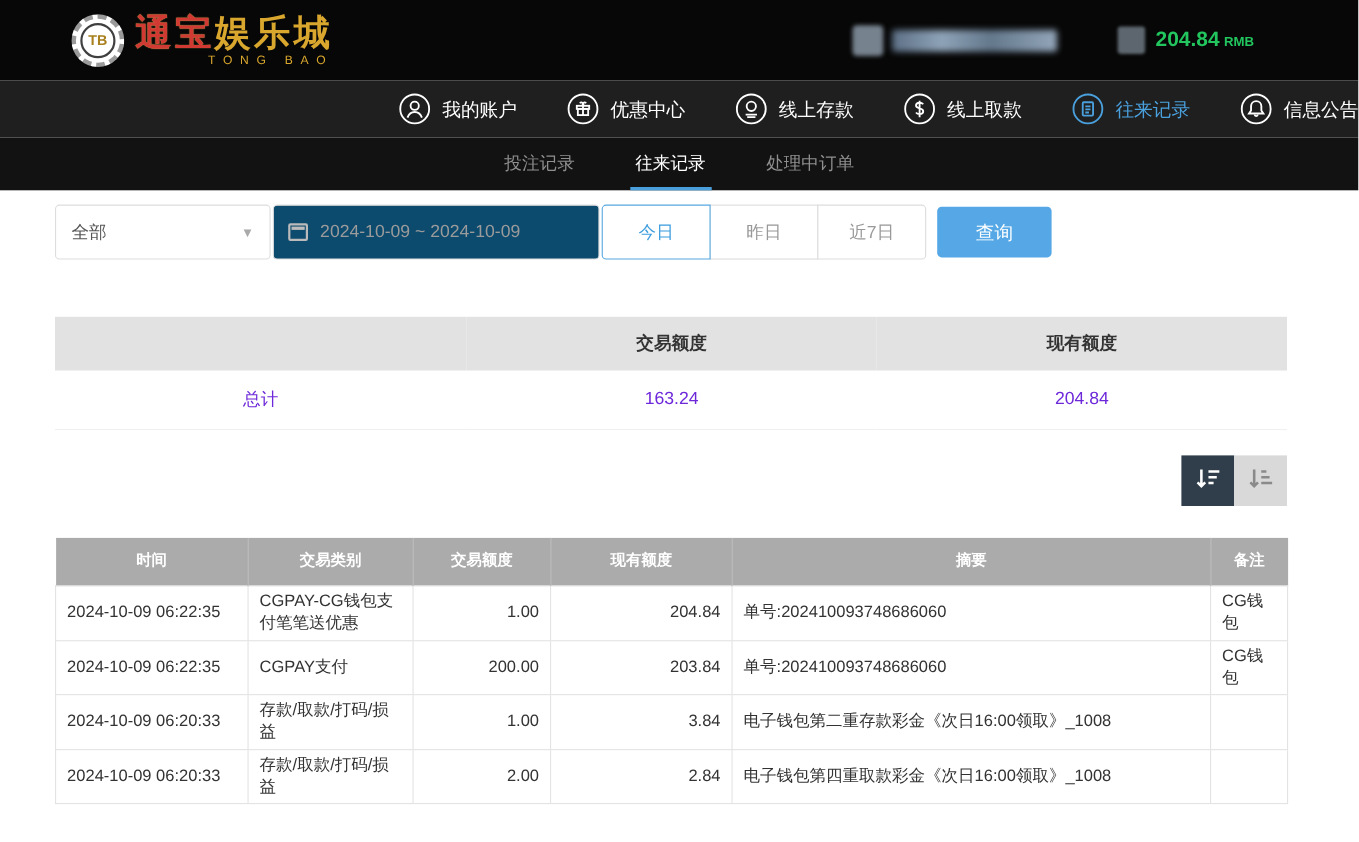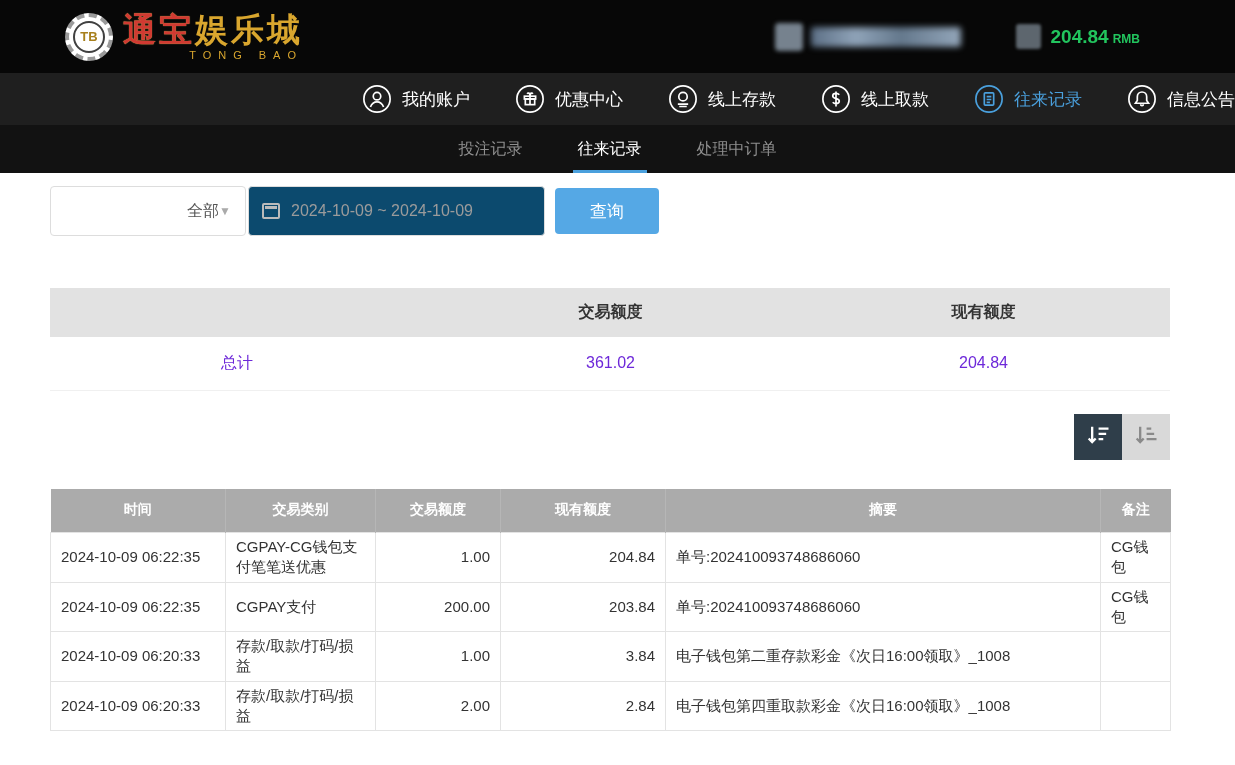--- a/index.html
+++ b/index.html
@@ -47,21 +47,21 @@
   .tab { color:#8f8f8f; font-size:16px; display:flex; align-items:center;
     padding:0 5px; position:relative; cursor:pointer; }
   .tab.active { color:#fff; }
   .tab.active::after { content:""; position:absolute; left:0; right:0; bottom:0;
     height:3px; background:#4aa0dd; }
   
   .content { width:1120px; margin-left:50px; }
   .filter-row { display:flex; align-items:center; margin-top:13px; height:50px; }
   .select {
     width:196px; height:50px; border:1px solid #ddd; border-radius:4px;
-    display:flex; align-items:center; justify-content:flex-end;
+    display:flex; align-items:center; justify-content:space-between;
     padding:0 14px; color:#555; font-size:16px; cursor:pointer; background:#fff;
   }
   .caret { color:#aaa; font-size:12px; }
   .datepicker {
     margin-left:2px; width:297px; height:50px; border:1px solid #ddd; border-radius:4px;
     display:flex; align-items:center; gap:11px; padding:0 13px; color:#9b9b9b;
     font-size:16px; cursor:pointer; background:#0c4a6e;
   }
   .cal { width:18px; height:16px; border:2px solid #bbb; border-radius:2px; position:relative; flex:0 0 auto; }
   .cal::before { content:""; position:absolute; top:1px; left:1px; right:1px; height:3px; background:#bbb; }
@@ -208,40 +208,45 @@
 
   <div class="filter-row">
     <div class="select">
       <span>全部</span>
       <span class="caret">▼</span>
     </div>
     <div class="datepicker">
       <span class="cal"></span>
       <span>2024-10-09 ~ 2024-10-09</span>
     </div>
+    <div class="quick">
+      <button class="qbtn active">今日</button>
+      <button class="qbtn">昨日</button>
+      <button class="qbtn">近7日</button>
+    </div>
     <button class="search-btn">查询</button>
   </div>
 
   <table class="summary">
     <colgroup>
         <col style="width:374px">
         <col style="width:373px">
         <col style="width:373px">
       </colgroup>
     <thead>
       <tr>
         <th></th>
         <th>交易额度</th>
         <th>现有额度</th>
       </tr>
     </thead>
     <tbody>
       <tr>
         <td>总计</td>
-        <td>361.02</td>
+        <td>163.24</td>
         <td>204.84</td>
       </tr>
     </tbody>
   </table>
 
   <div class="sort-row">
     <button class="sort-btn dark">
       <span>
         <svg viewBox="0 0 24 24" fill="none" stroke="currentColor" stroke-width="2">
           <path d="M7 5v13M4 15l3 3 3-3"></path>

